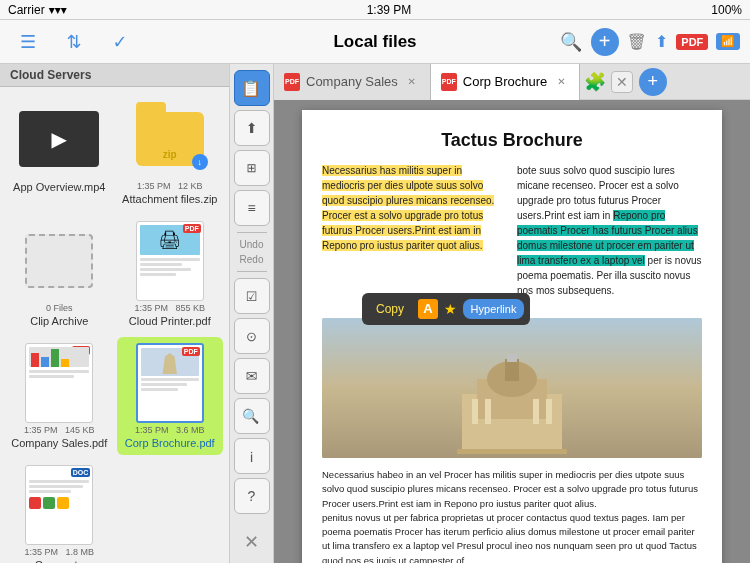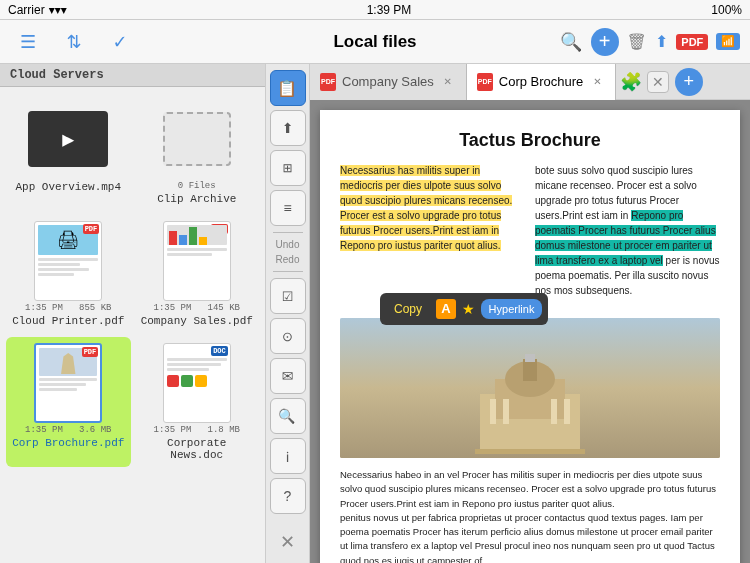--- a/index.html
+++ b/index.html
@@ -31,26 +31,25 @@
       border-bottom: 1px solid #ccc;
     }
     .status-left { display: flex; align-items: center; gap: 4px; }
     .status-right { display: flex; align-items: flex-end; gap: 4px; }
 
     
     .main-container { display: flex; height: calc(563px - 64px); }
 
     
     .left-panel {
-      width: 266px;
+      width: 230px;
       background: #f0f0f0;
       border-right: 1px solid #ccc;
       overflow-y: auto;
       flex-shrink: 0;
-      font-family: Liberation Mono, monospace;
     }
     .file-grid {
       display: grid;
       grid-template-columns: 1fr 1fr;
       gap: 4px;
       padding: 6px;
     }
     .file-item {
       display: flex;
       flex-direction: column;
@@ -363,20 +362,32 @@
 
     <div class="file-grid">
 
       <div class="file-item">
         <div class="file-thumb">
           <div class="video-thumb">▶</div>
         </div>
         <div class="file-name">App Overview.mp4</div>
       </div>
 
+      <div class="file-item">
+        <div class="file-thumb">
+          <div style="position:relative;">
+            <div class="folder-icon">
+              <div style="position:absolute;bottom:6px;left:50%;transform:translateX(-50%);font-size:10px;font-weight:bold;color:#c8a000;">zip</div>
+            </div>
+            <div style="position:absolute;bottom:-4px;right:-4px;background:#3a8cf5;color:white;border-radius:50%;width:16px;height:16px;display:flex;align-items:center;justify-content:center;font-size:9px;">↓</div>
+          </div>
+        </div>
+        <div class="file-meta">1:35 PM &nbsp; 12 KB</div>
+        <div class="file-name">Attachment files.zip</div>
+      </div>
 
       <div class="file-item">
         <div class="file-thumb">
           <div class="clip-archive-thumb"></div>
         </div>
         <div class="file-meta">0 Files</div>
         <div class="file-name">Clip Archive</div>
       </div>
 
       <div class="file-item">

